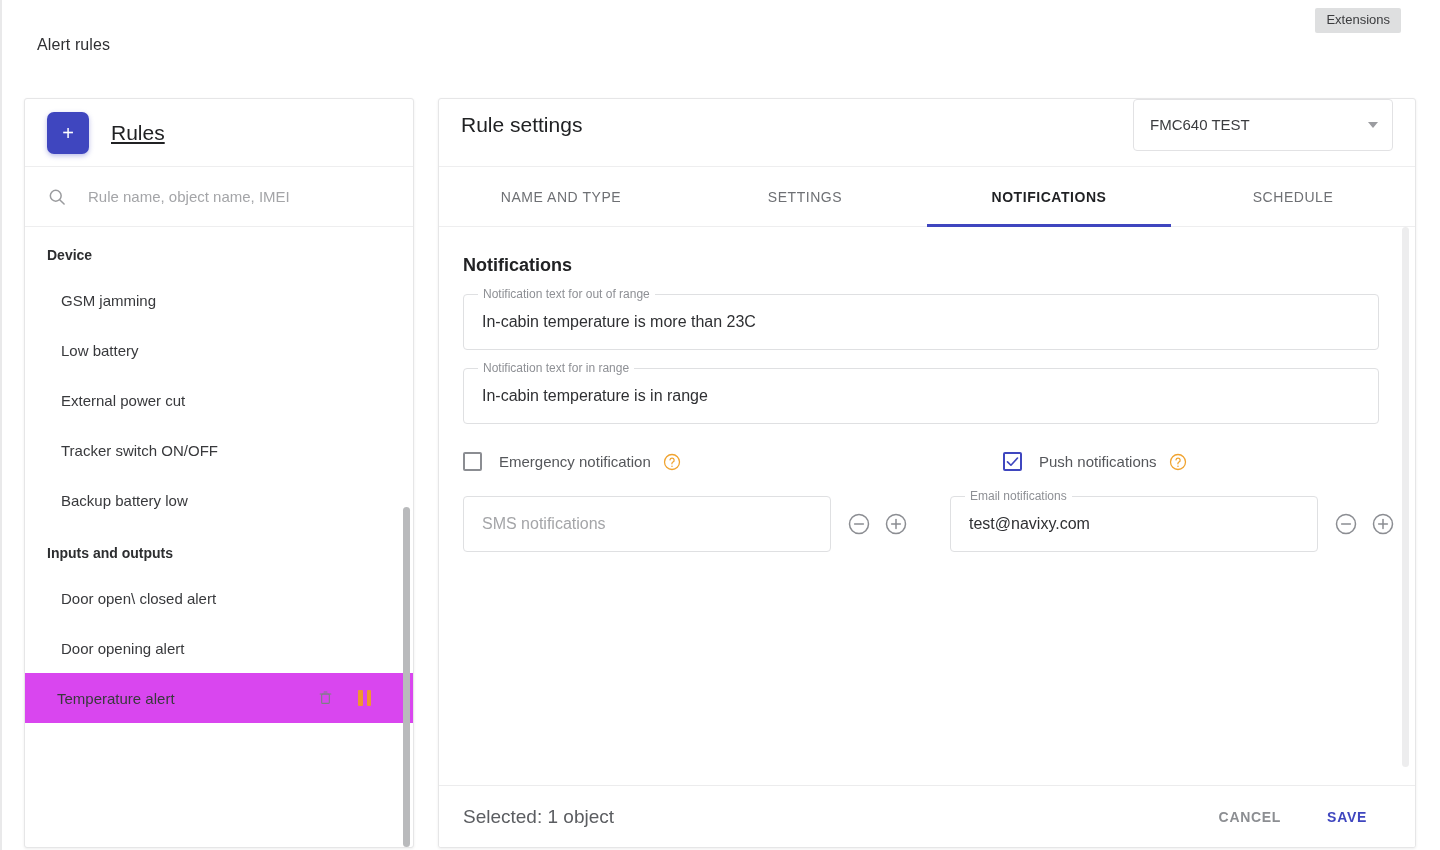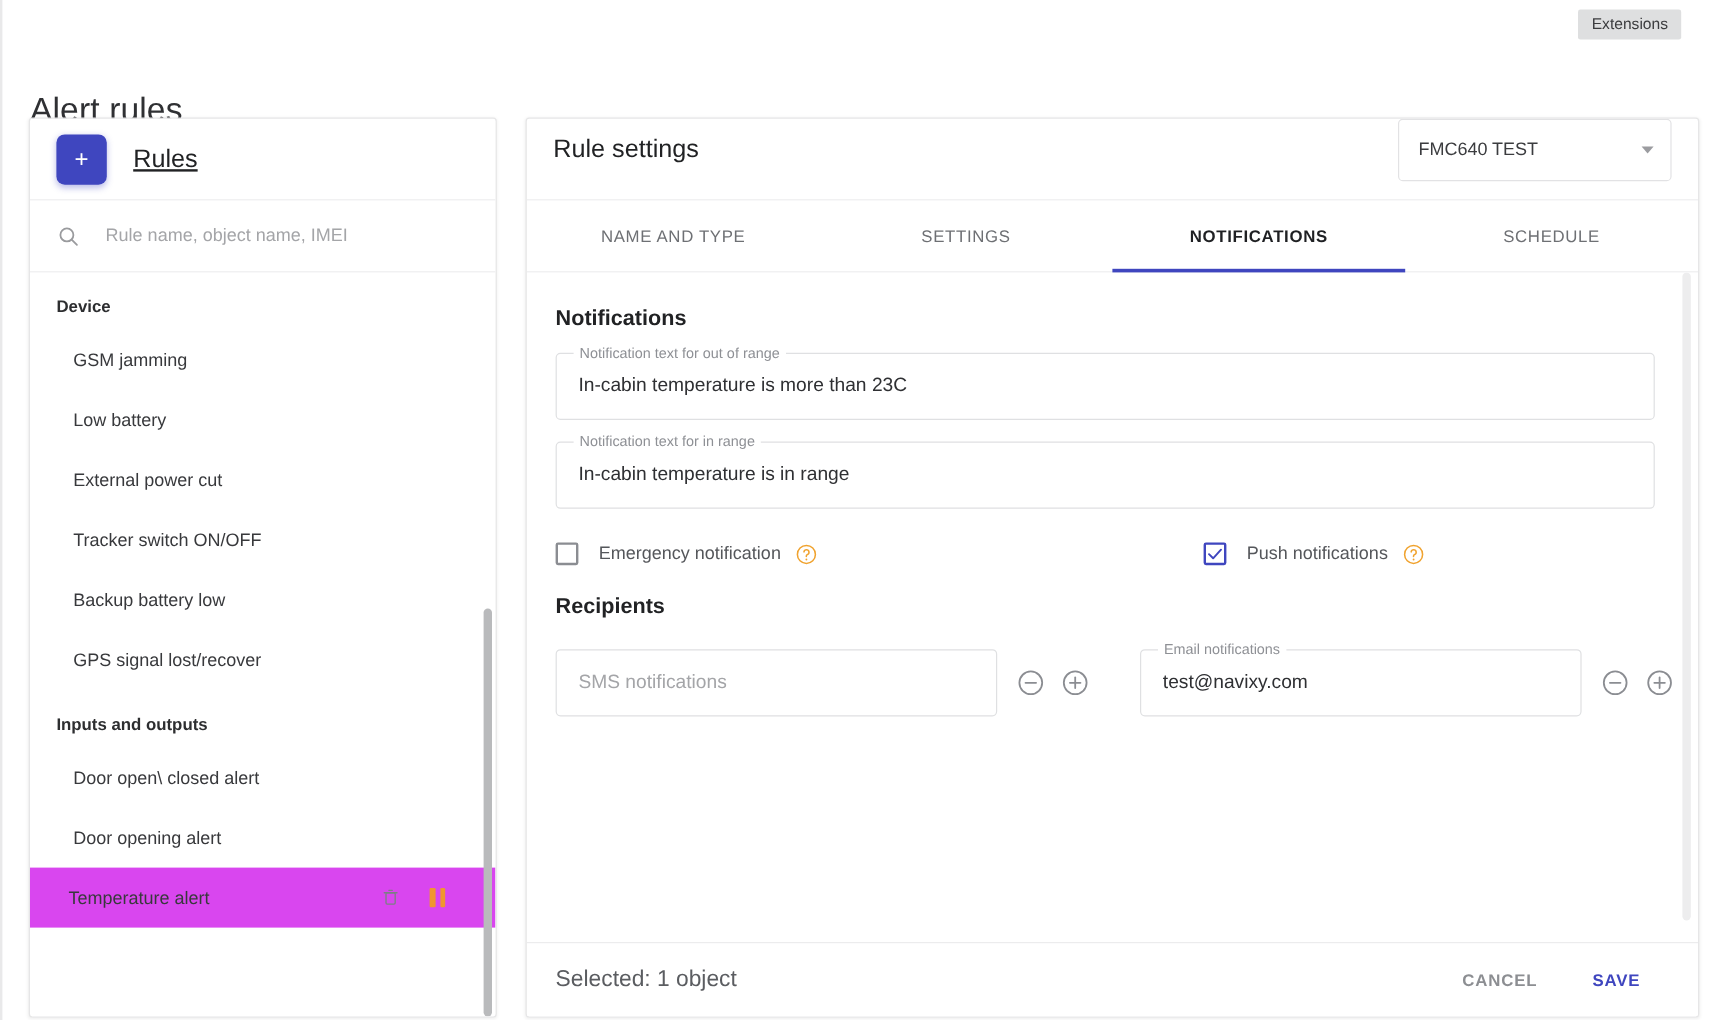--- a/index.html
+++ b/index.html
@@ -25,25 +25,24 @@
     color: #3b3c3e;
     font-size: 13px;
     padding: 5px 11px 6px 11px;
     border-radius: 2px;
     line-height: 1.1;
     white-space: nowrap;
   }
 
   
   .page-title {
-    position: absolute; left: 25px; top: 36px;
-    font-size: 28px;
+    position: absolute; left: 37px; top: 36px;
+    font-size: 16px;
     color: #2f3033;
     letter-spacing: .1px;
-    margin-top: 40px;
   }
 
   
   .card {
     position: absolute;
     background: #fff;
     border: 1px solid #e6e6e7;
     border-radius: 3px;
     box-shadow: 0 1px 3px rgba(0,0,0,.07);
   }
@@ -102,21 +101,21 @@
     background: #b9babc; border-radius: 4px;
   }
 
   
   .settings-header {
     height: 68px; display: flex; align-items: center; justify-content: space-between;
     padding: 0 22px 16px 22px; border-bottom: 1px solid #eeeeef;
   }
   .settings-title { font-size: 21px; color: #212224; }
   .select-box {
-    width: 228px; height: 52px; border: 1px solid #e2e2e4; border-radius: 4px;
+    width: 260px; height: 52px; border: 1px solid #e2e2e4; border-radius: 4px;
     display: flex; align-items: center; justify-content: space-between;
     padding: 0 14px 0 16px; cursor: pointer; background: #fff;
   }
   .select-value { font-size: 15px; color: #3b3c3f; }
   .caret { width: 0; height: 0; border-left: 5.5px solid transparent; border-right: 5.5px solid transparent; border-top: 6px solid #9b9ca0; }
 
   .tabs { height: 60px; display: flex; border-bottom: 1px solid #eeeeef; }
   .tab {
     flex: 1; display: flex; align-items: center; justify-content: center;
     font-size: 14px; letter-spacing: .55px; color: #6e7074;
@@ -216,23 +215,20 @@
           <span class="rule-name">Low battery</span>
         </div>
         <div class="rule-item">
           <span class="rule-name">External power cut</span>
         </div>
         <div class="rule-item">
           <span class="rule-name">Tracker switch ON/OFF</span>
         </div>
         <div class="rule-item">
           <span class="rule-name">Backup battery low</span>
-        </div>
-        <div class="rule-item">
-          <span class="rule-name">GPS signal lost/recover</span>
         </div>
         <div class="group-label">Inputs and outputs</div>
         <div class="rule-item">
           <span class="rule-name">Door open\ closed alert</span>
         </div>
         <div class="rule-item">
           <span class="rule-name">Door opening alert</span>
         </div>
         <div class="rule-item selected">
           <span class="rule-name">Temperature alert</span>
@@ -312,21 +308,20 @@
         <span class="help-icon">
           <svg viewBox="0 0 24 24" fill="none" stroke="currentColor" stroke-width="1.7">
               <circle cx="12" cy="12" r="10"></circle>
               <path d="M9.3 9.2a2.8 2.8 0 1 1 3.6 3.1c-.7.3-1 .9-1 1.7v.4" stroke-linecap="round"></path>
               <circle cx="12" cy="17.6" r="1.05" fill="currentColor" stroke="none"></circle>
             </svg>
         </span>
       </div>
     </div>
 
-    <div class="section-title" id="recip-title" style="margin-top:24px;">Recipients</div>
 
     <div class="recip-row">
 
       <div class="recip-cell">
         <div class="field recip-field" style="margin-top:0;">
           <input class="field-input" type="text" placeholder="SMS notifications" style="">
         </div>
         <div class="pm-group">
           <span class="pm-icon">
             <svg viewBox="0 0 24 24" fill="none" stroke="currentColor" stroke-width="1.5">

